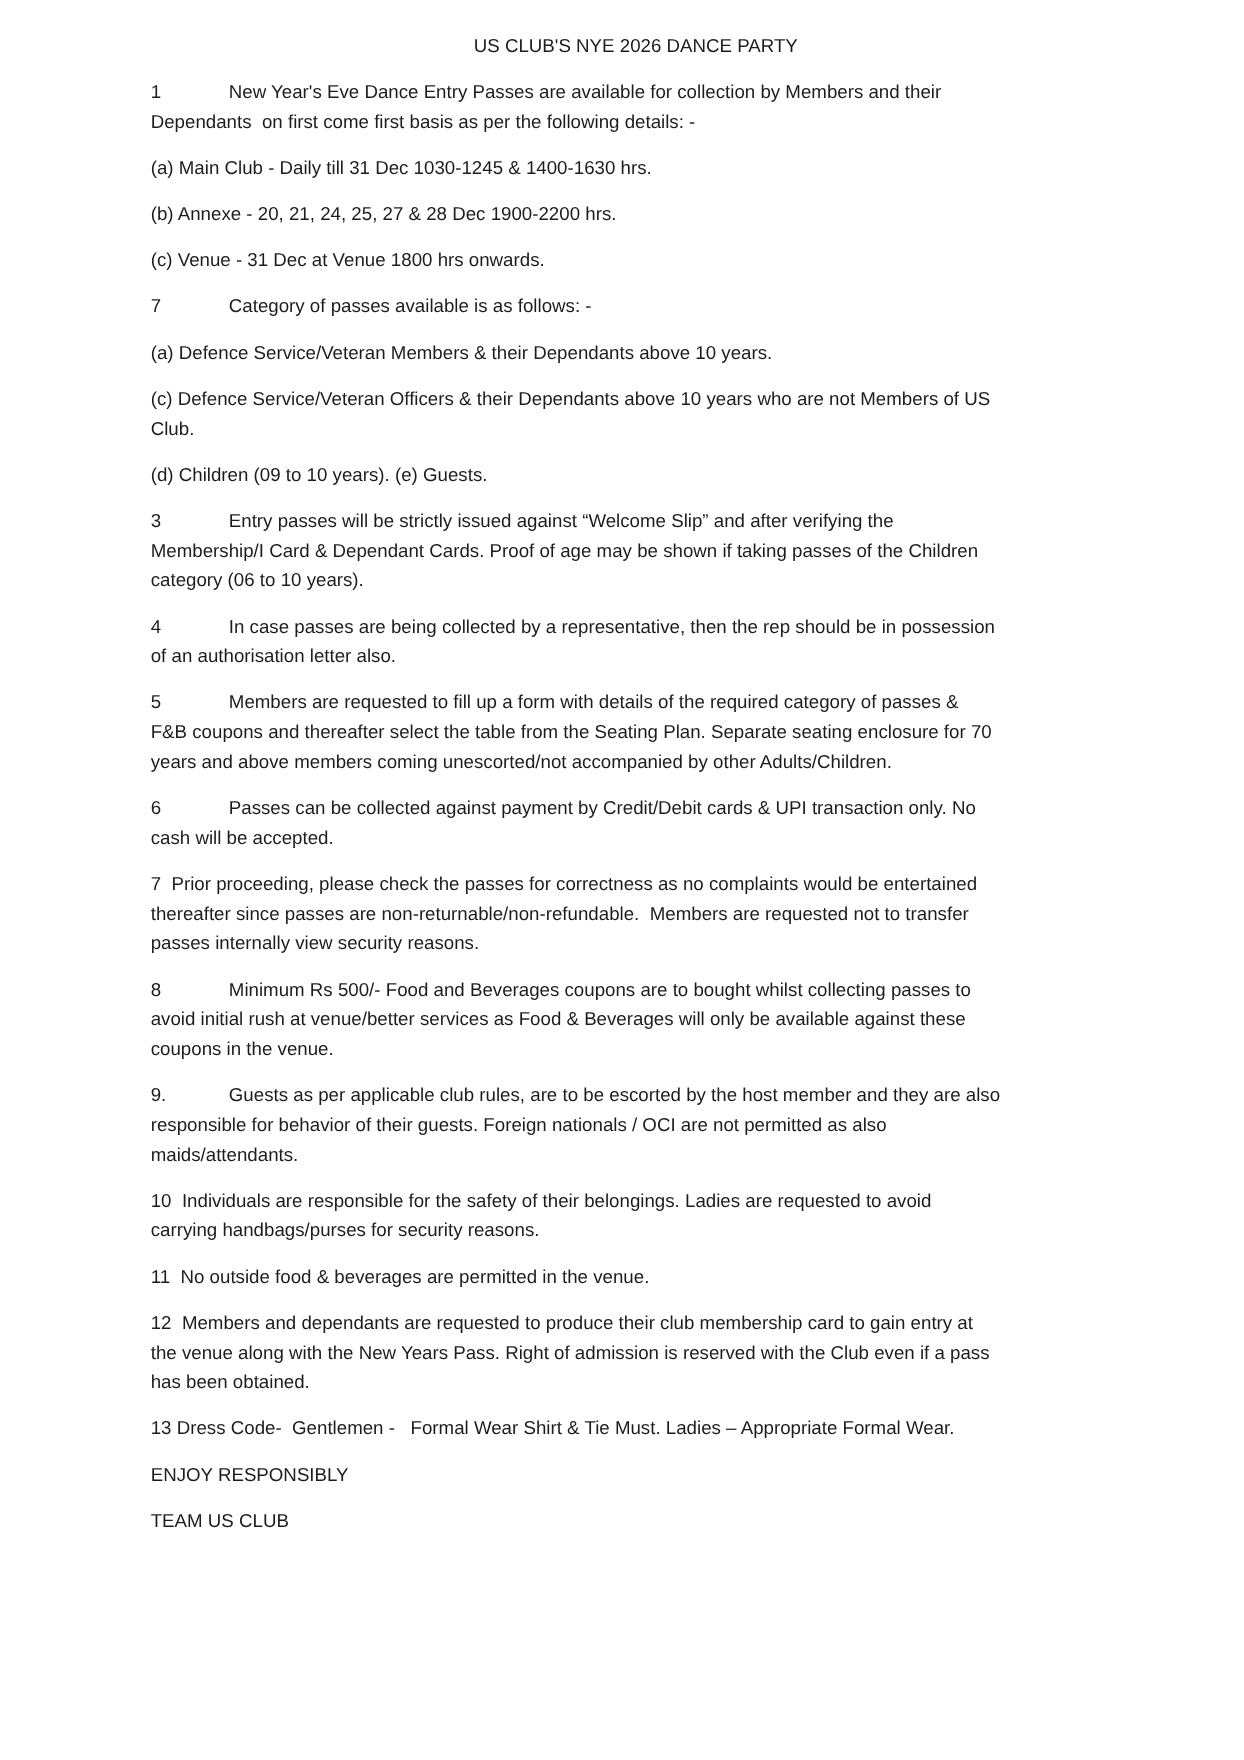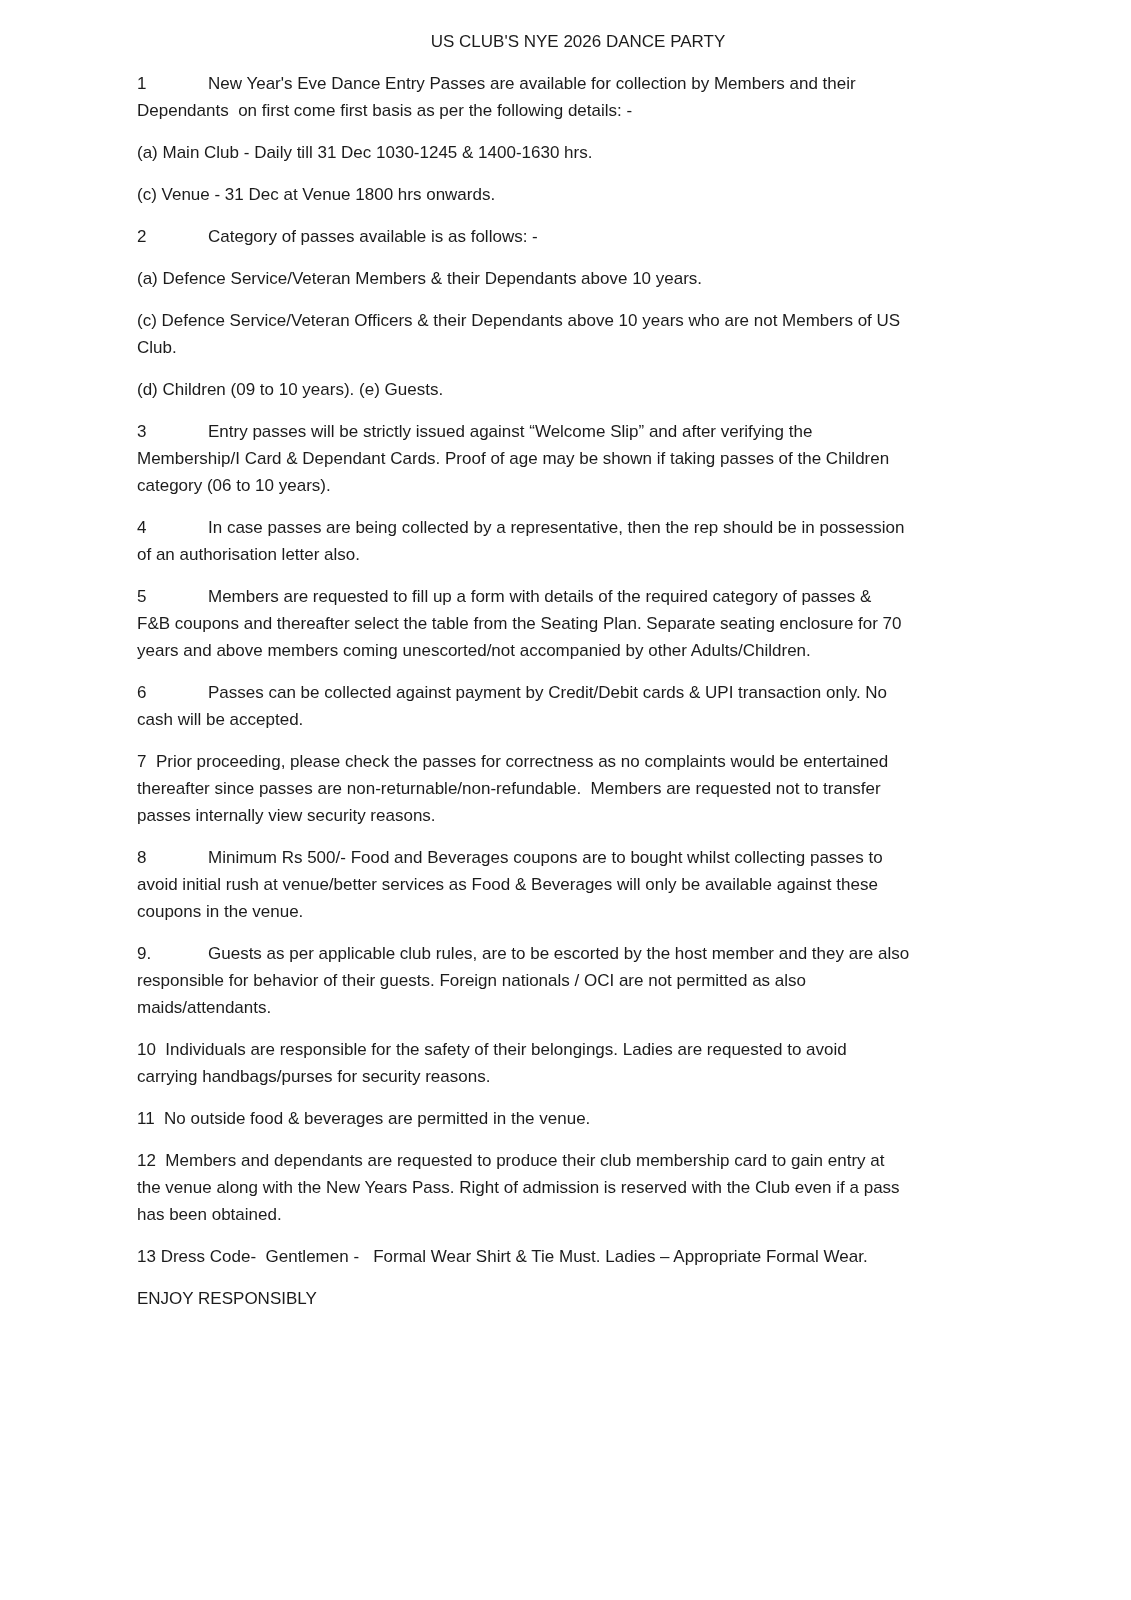--- a/index.html
+++ b/index.html
@@ -30,22 +30,23 @@
   }
 </style>
 </head>
 <body>
 
 <div class="page">
   <p class="para title">US CLUB'S NYE 2026 DANCE PARTY</p>
   <p class="para">1	New Year's Eve Dance Entry Passes are available for collection by Members and their
 Dependants  on first come first basis as per the following details: -</p>
   <p class="para">(a) Main Club - Daily till 31 Dec 1030-1245 &amp; 1400-1630 hrs.</p>
+  <p class="para">(b) Annexe - 20, 21, 24, 25, 27 &amp; 28 Dec 1900-2200 hrs.</p>
   <p class="para">(c) Venue - 31 Dec at Venue 1800 hrs onwards.</p>
-  <p class="para">2	Category of passes available is as follows: -</p>
+  <p class="para">7	Category of passes available is as follows: -</p>
   <p class="para">(a) Defence Service/Veteran Members &amp; their Dependants above 10 years.</p>
   <p class="para">(c) Defence Service/Veteran Officers &amp; their Dependants above 10 years who are not Members of US
 Club.</p>
   <p class="para">(d) Children (09 to 10 years). (e) Guests.</p>
   <p class="para">3	Entry passes will be strictly issued against “Welcome Slip” and after verifying the
 Membership/I Card &amp; Dependant Cards. Proof of age may be shown if taking passes of the Children
 category (06 to 10 years).</p>
   <p class="para">4	In case passes are being collected by a representative, then the rep should be in possession
 of an authorisation letter also.</p>
   <p class="para">5	Members are requested to fill up a form with details of the required category of passes &amp;
@@ -63,13 +64,14 @@
 responsible for behavior of their guests. Foreign nationals / OCI are not permitted as also
 maids/attendants.</p>
   <p class="para">10  Individuals are responsible for the safety of their belongings. Ladies are requested to avoid
 carrying handbags/purses for security reasons.</p>
   <p class="para">11  No outside food &amp; beverages are permitted in the venue.</p>
   <p class="para">12  Members and dependants are requested to produce their club membership card to gain entry at
 the venue along with the New Years Pass. Right of admission is reserved with the Club even if a pass
 has been obtained.</p>
   <p class="para">13 Dress Code-  Gentlemen -   Formal Wear Shirt &amp; Tie Must. Ladies – Appropriate Formal Wear.</p>
   <p class="para">ENJOY RESPONSIBLY</p>
+  <p class="para">TEAM US CLUB</p>
 </div>
 
 </body></html>

